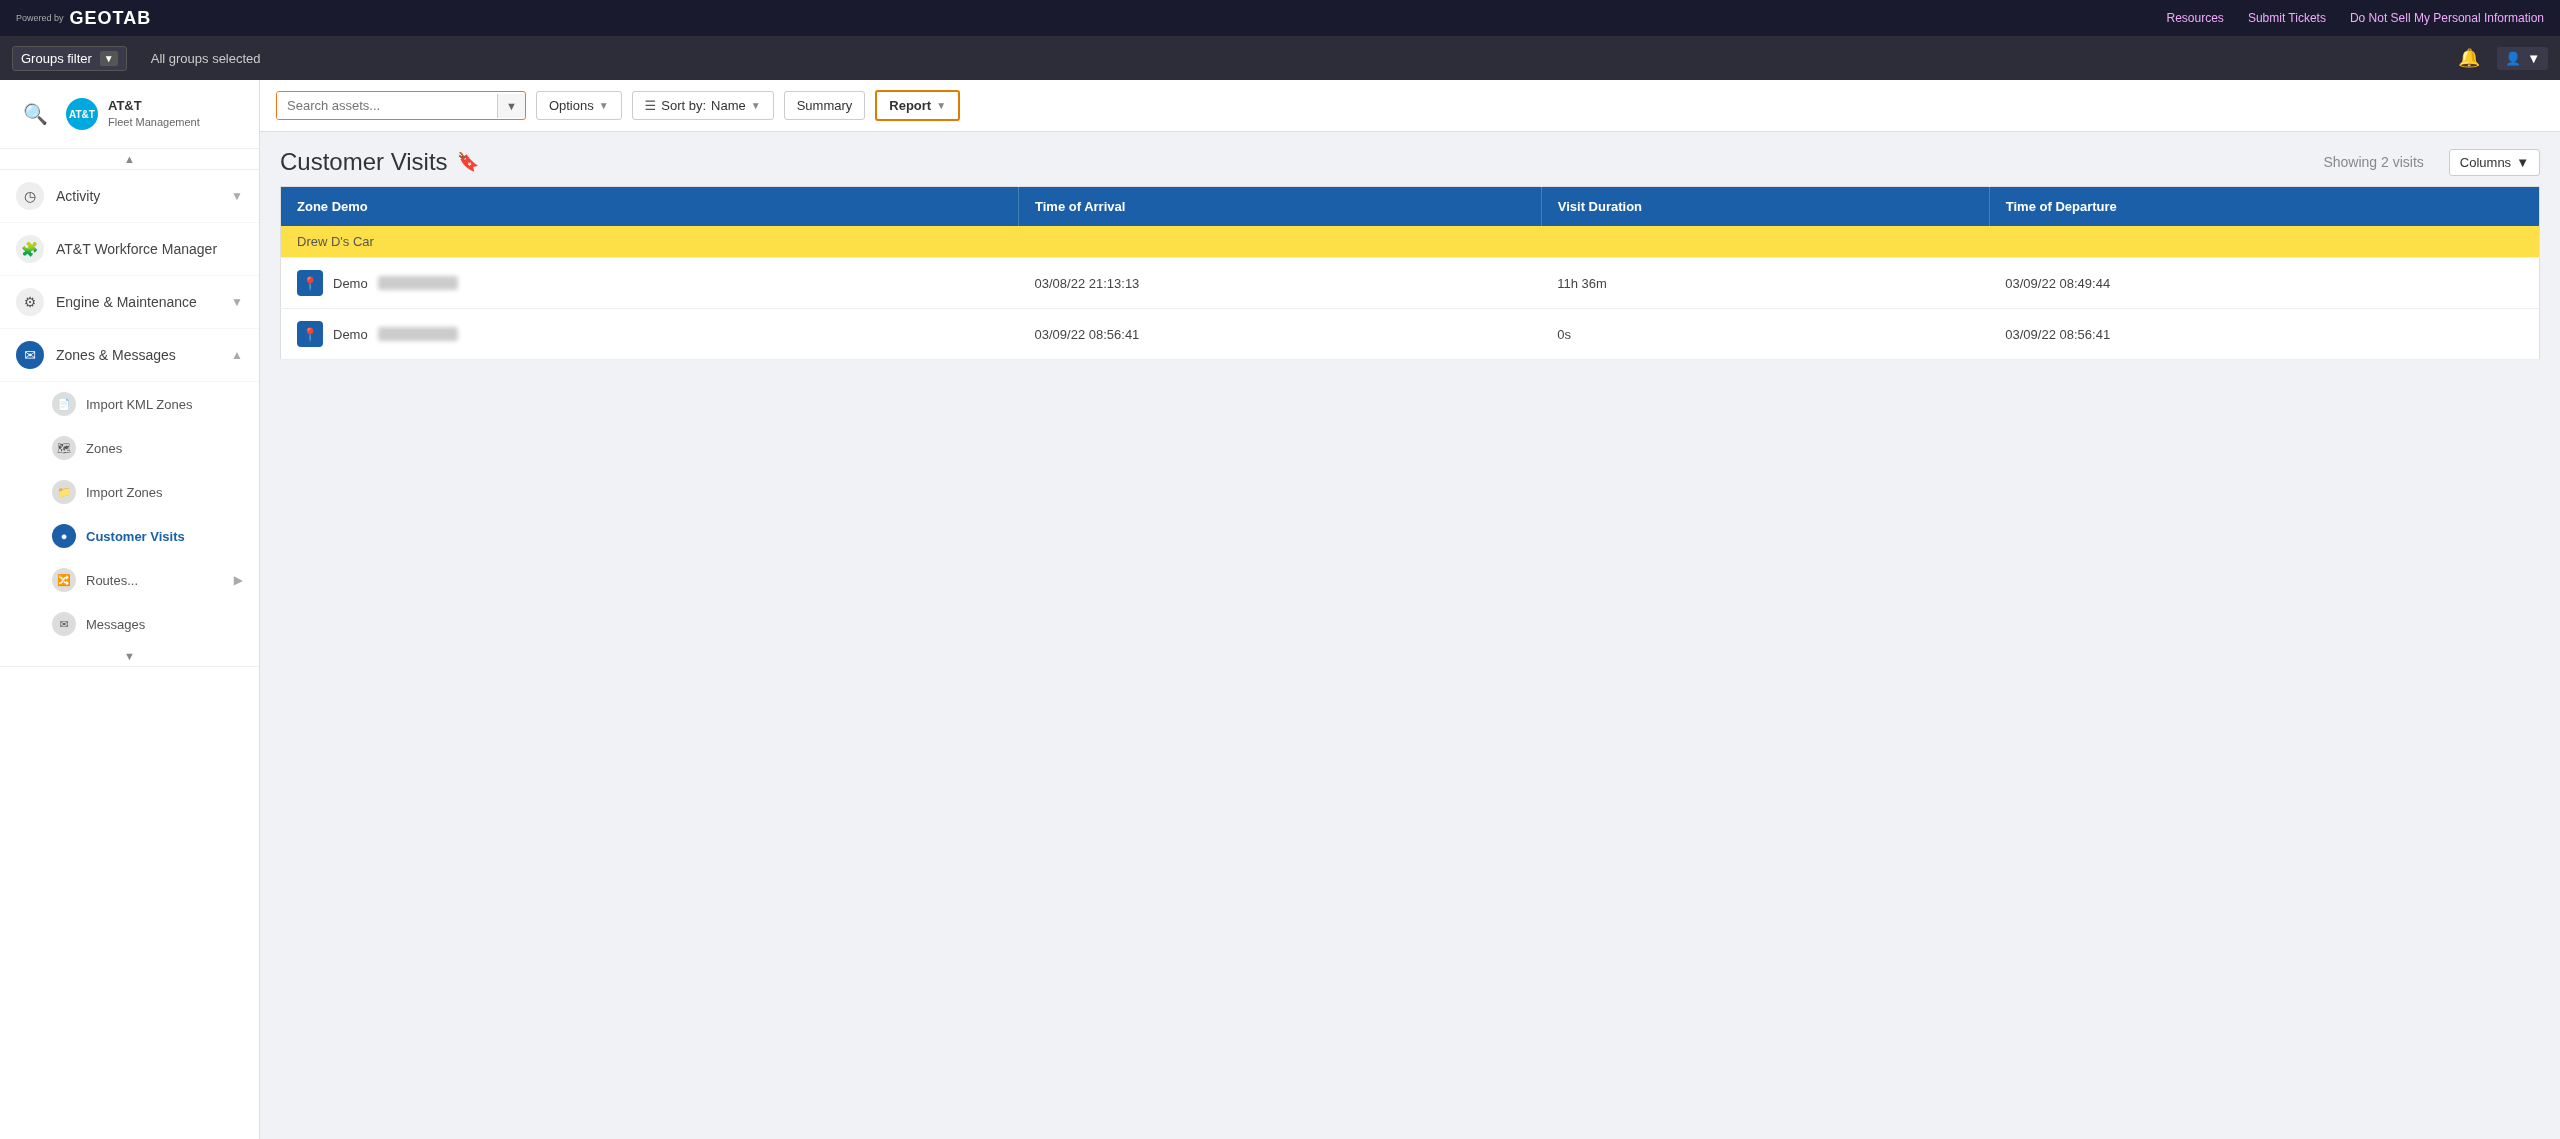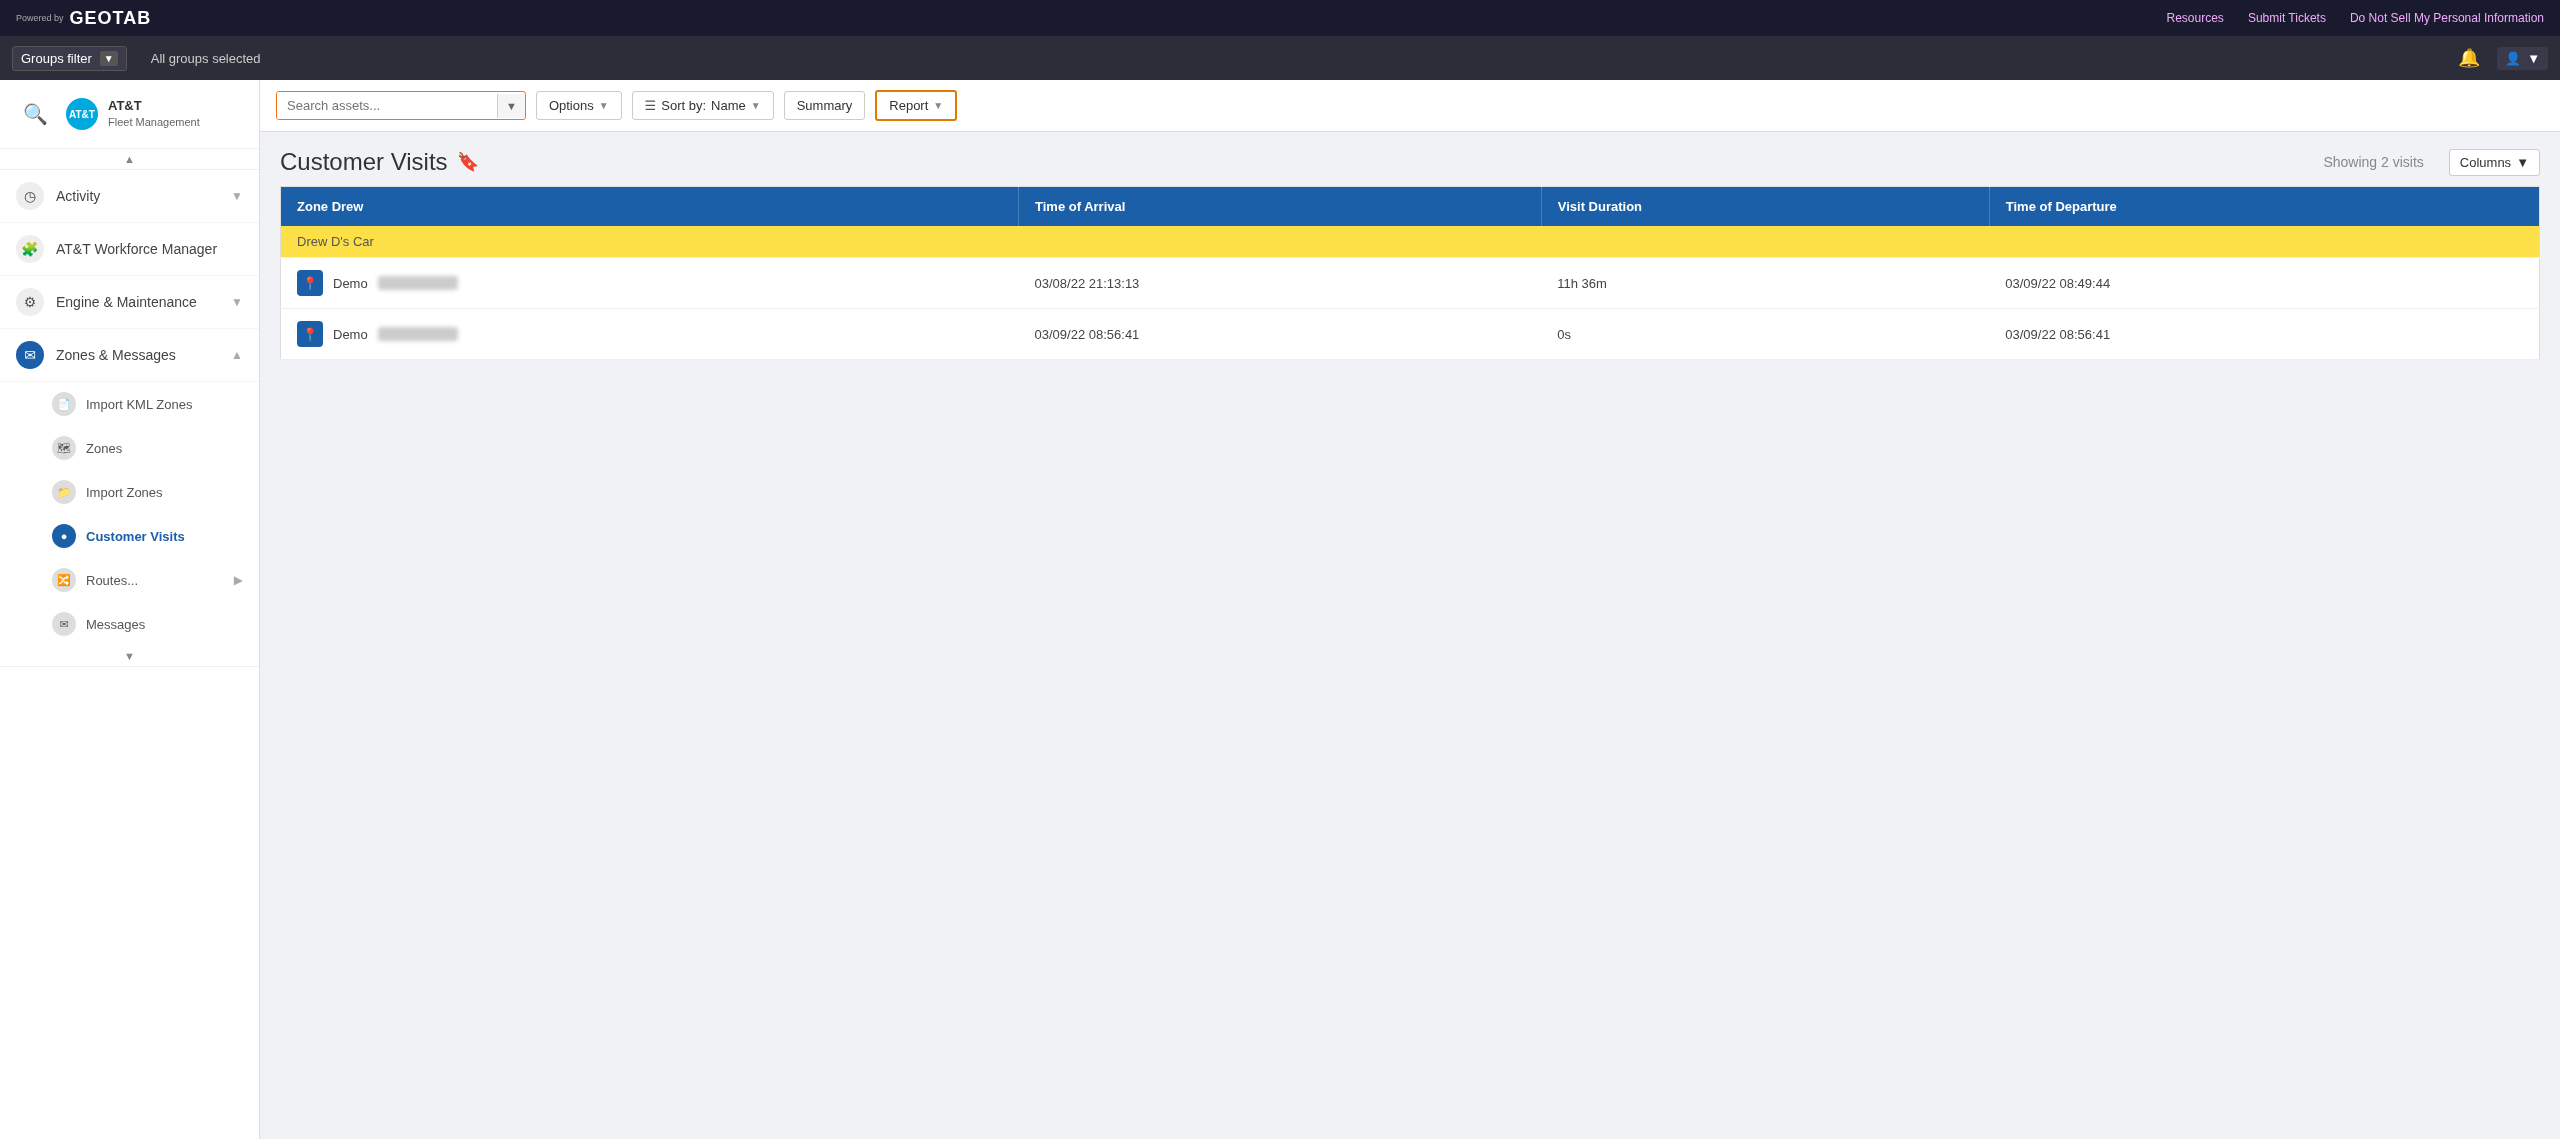--- a/index.html
+++ b/index.html
@@ -230,21 +230,21 @@
       border-radius: 3px;
       background: white;
       cursor: pointer;
       font-size: 13px;
       color: #333;
     }
     .report-btn {
       border-color: #e07b00;
       border-width: 2px;
       color: #333;
-      font-weight: 400;
+      font-weight: 700;
     }
     .btn-arrow { font-size: 10px; color: #888; }
     .sort-icon { color: #555; font-size: 13px; }
 
     
     .page-header {
       padding: 16px 20px 10px;
       display: flex;
       align-items: center;
       justify-content: space-between;
@@ -470,21 +470,21 @@
           <span>Columns</span>
           <span>▼</span>
         </button>
       </div>
     </div>
 
     <div class="table-container">
       <table class="data-table">
         <thead>
           <tr>
-            <th>Zone Drew</th>
+            <th>Zone Demo</th>
             <th>Time of Arrival</th>
             <th>Visit Duration</th>
             <th>Time of Departure</th>
           </tr>
         </thead>
         <tbody>
           <tr class="group-row">
             <td colspan="4">Drew D's Car</td>
           </tr>
           <tr class="data-row">

